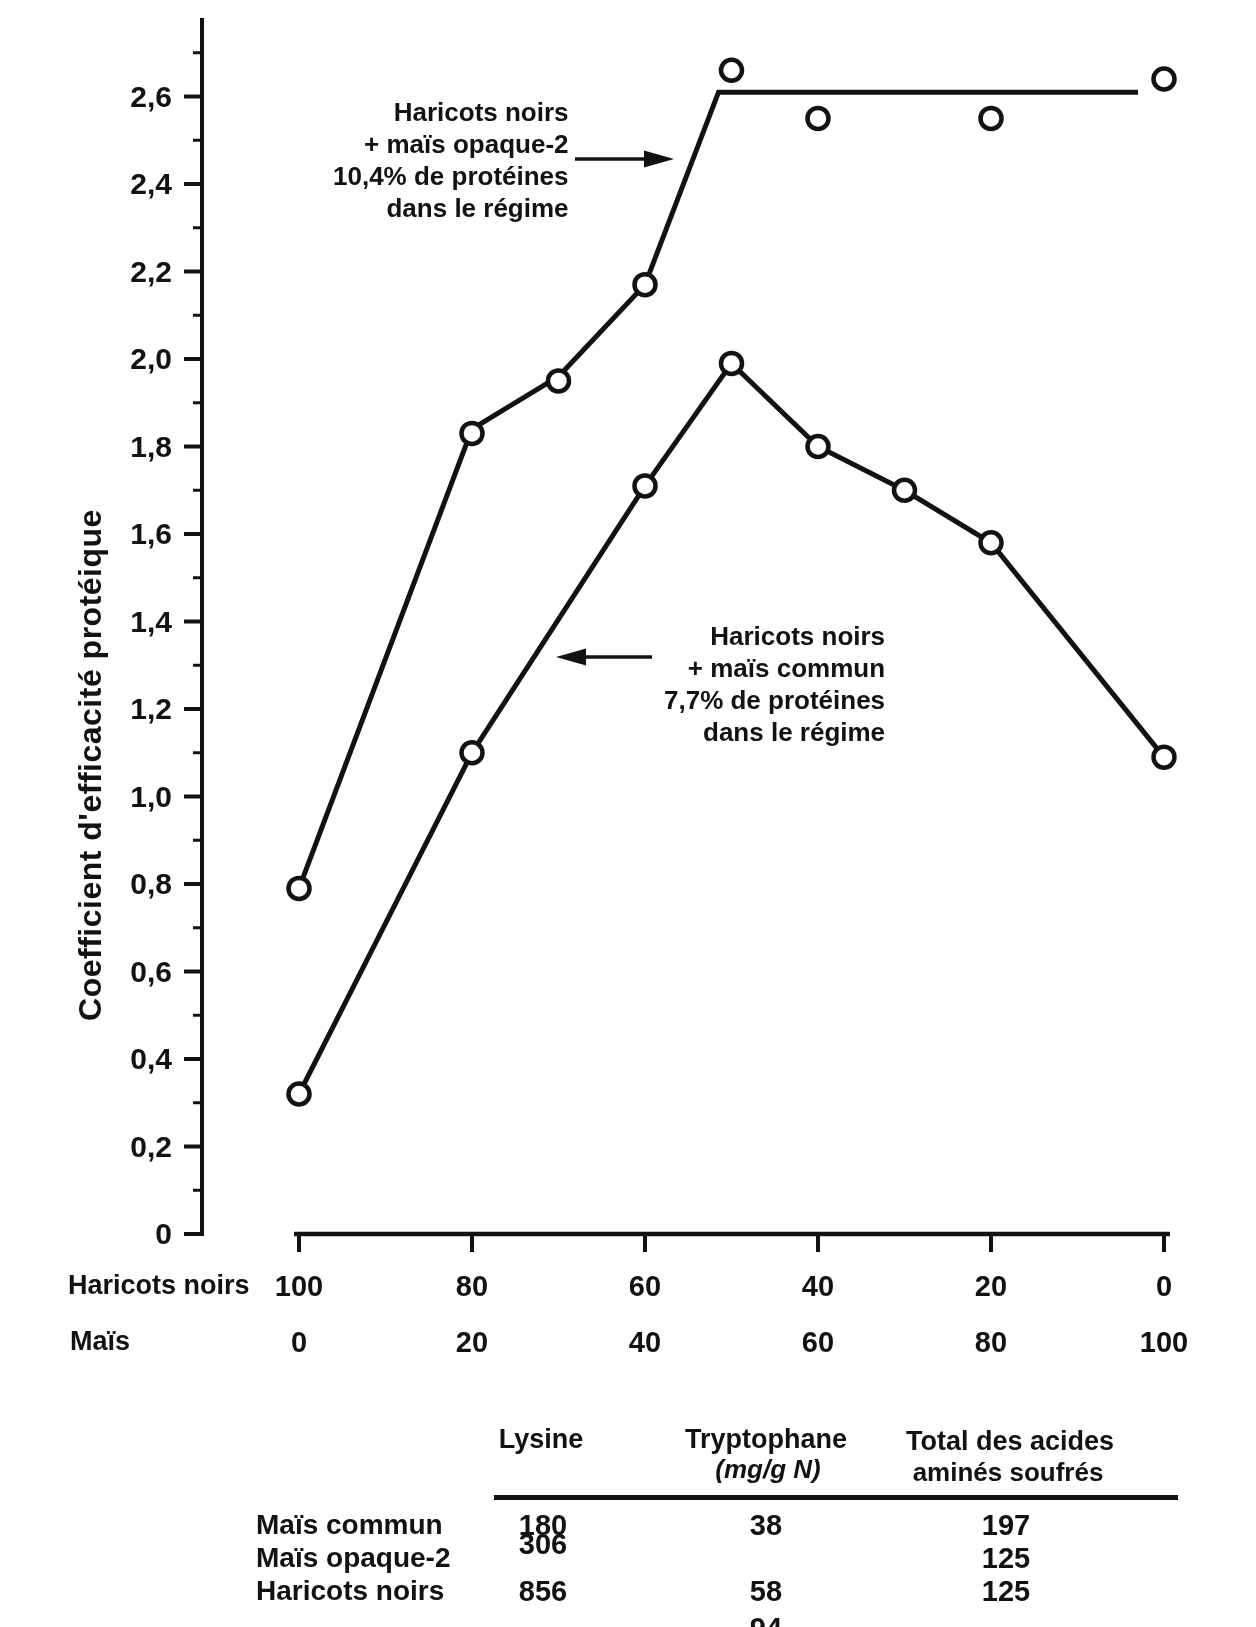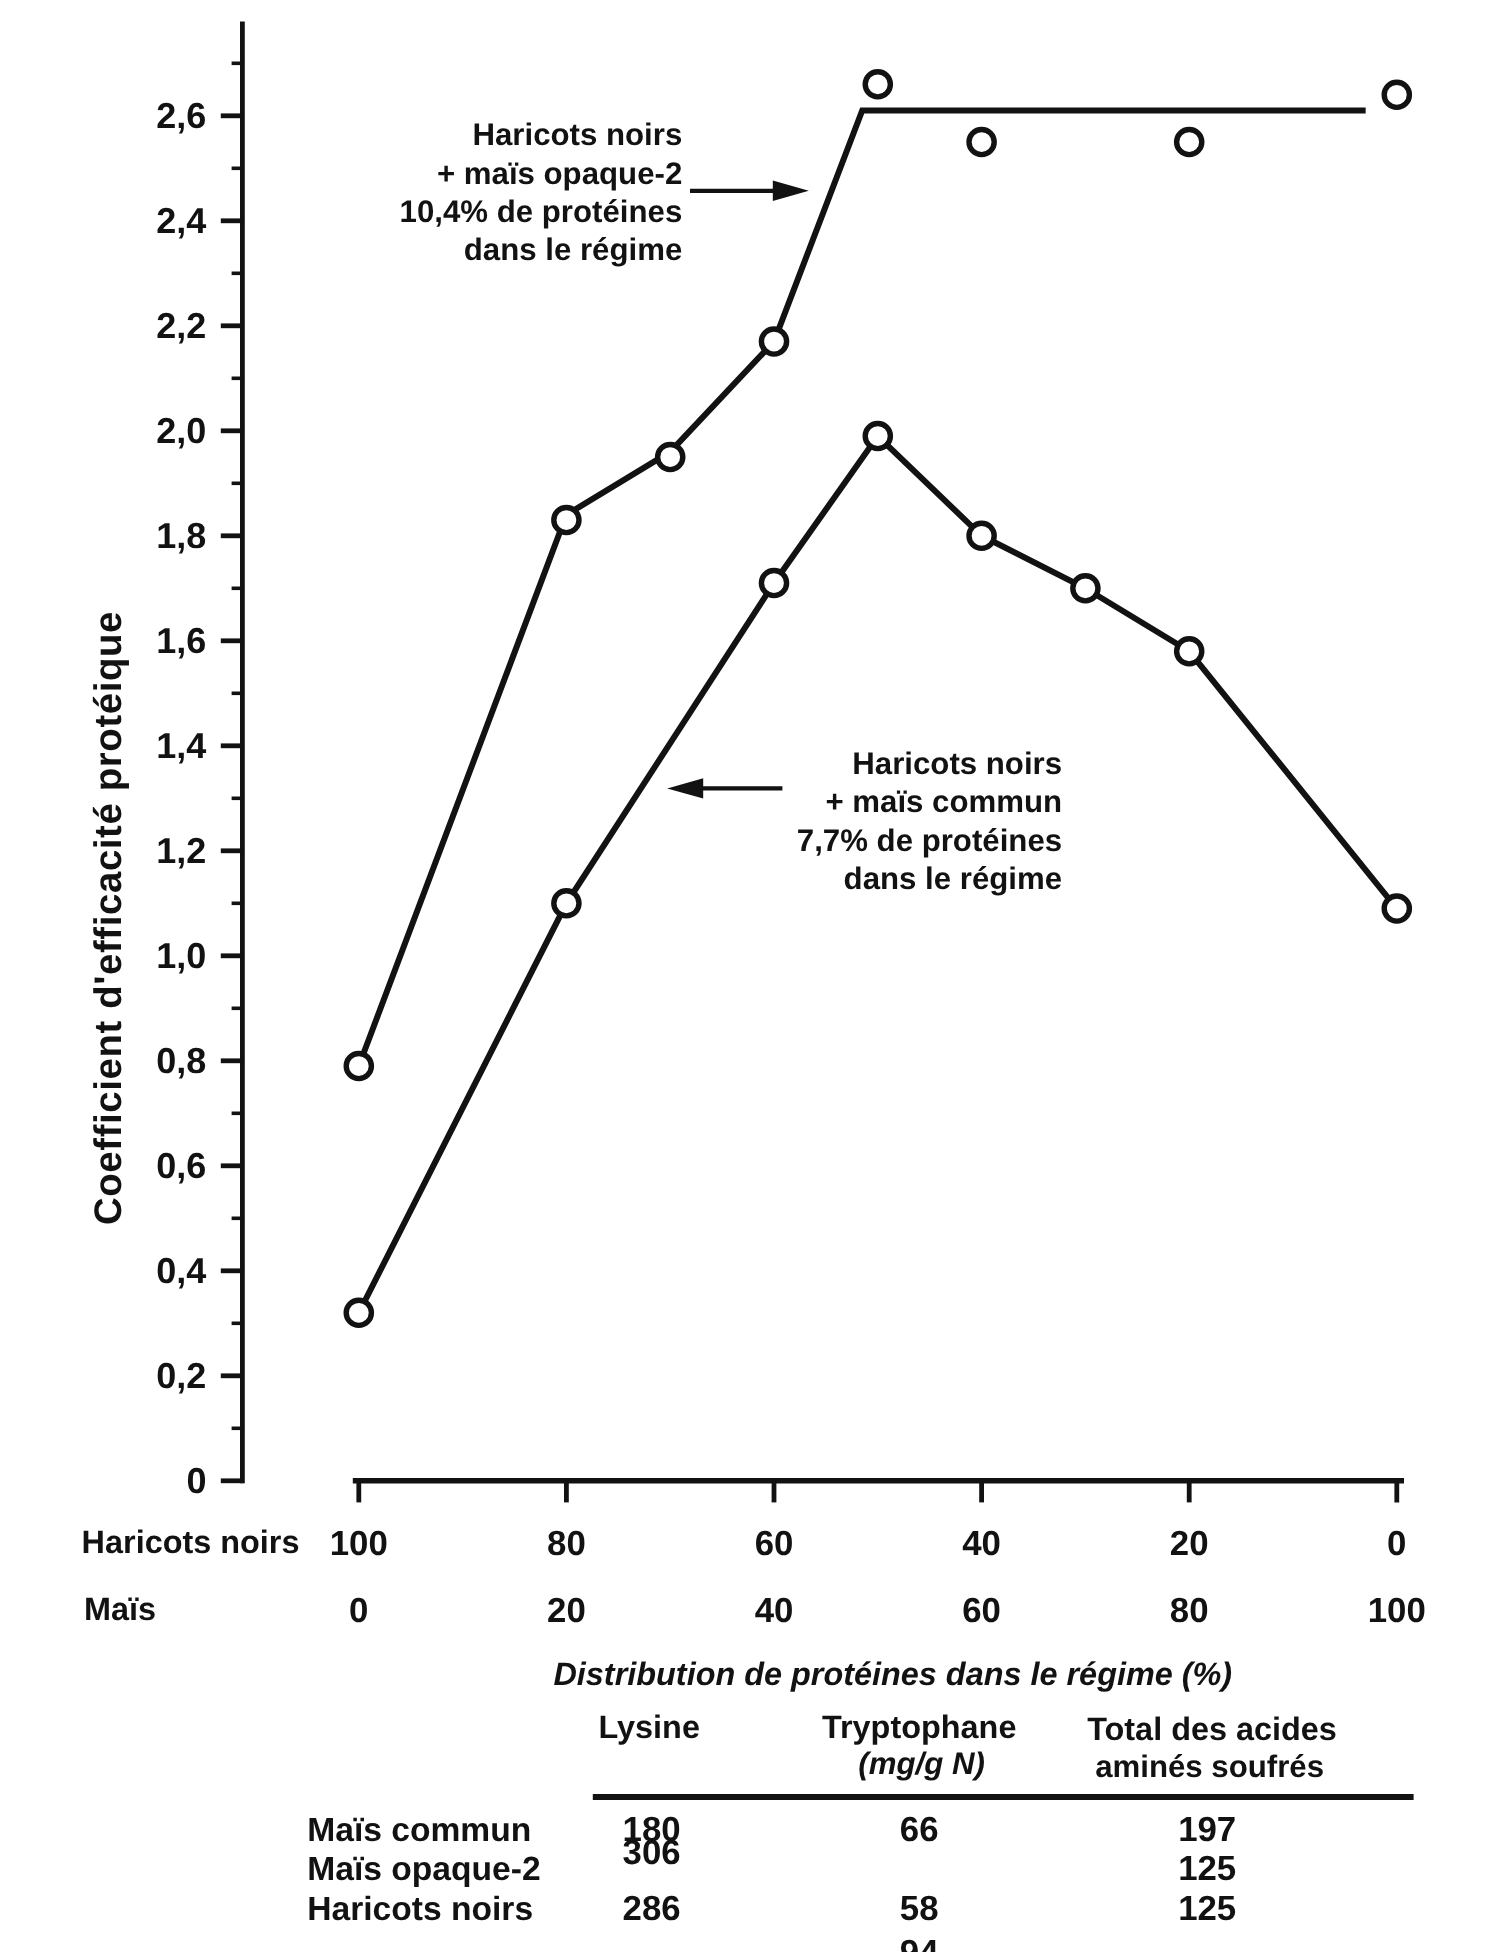--- a/index.html
+++ b/index.html
@@ -146,39 +146,38 @@
   <div class="abs ann ann-lower">
     <div>Haricots noirs</div>
     <div>+ maïs commun</div>
     <div>7,7% de protéines</div>
     <div>dans le régime</div>
   </div>
 
   <div class="abs xrow-label xrow-hn">Haricots noirs</div>
   <div class="abs xrow-label xrow-mais">Maïs</div>
 
-  <div class="abs axis-title">Distribution de protéines dans le régime (%)</div>
 
   <div class="abs th" style="left:541px;top:1424px;">Lysine</div>
   <div class="abs th" style="left:766px;top:1424px;">Tryptophane</div>
   <div class="abs th" style="left:1010px;top:1426px;">Total des acides</div>
   <div class="abs th th-sub italic" style="left:768px;top:1454px;">(mg/g N)</div>
   <div class="abs th th-sub" style="left:1008px;top:1457px;">aminés soufrés</div>
 
   <div class="abs tbl-rule"></div>
 
   <div class="abs trow-label" style="left:256px;top:1509px;">Maïs commun</div>
   <div class="abs trow-label" style="left:256px;top:1542px;">Maïs opaque-2</div>
   <div class="abs trow-label" style="left:256px;top:1575px;">Haricots noirs</div>
 
   <div class="abs tval" style="left:543px;top:1509px;">180</div>
-  <div class="abs tval" style="left:766px;top:1509px;">66</div>
+  <div class="abs tval" style="left:766px;top:1509px;">38</div>
   <div class="abs tval" style="left:1006px;top:1509px;">197</div>
 
   <div class="abs tval" style="left:543px;top:1528px;">306</div>
   <div class="abs tval" style="left:766px;top:1612px;">94</div>
   <div class="abs tval" style="left:1006px;top:1542px;">125</div>
 
-  <div class="abs tval" style="left:543px;top:1575px;">286</div>
+  <div class="abs tval" style="left:543px;top:1575px;">856</div>
   <div class="abs tval" style="left:766px;top:1575px;">58</div>
   <div class="abs tval" style="left:1006px;top:1575px;">125</div>
 
 </div>
 
 </body></html>

